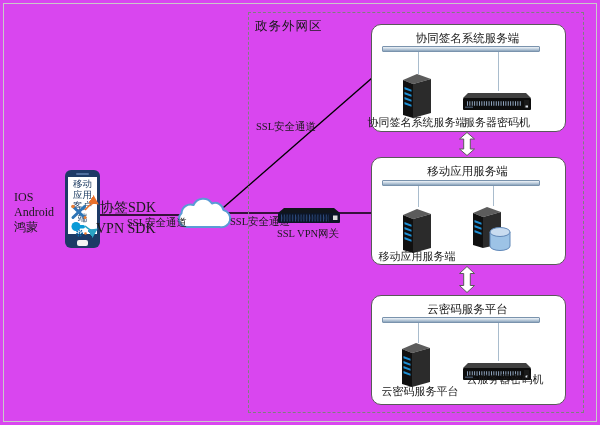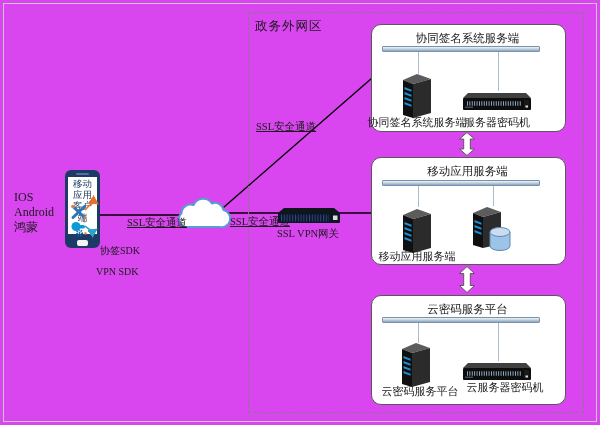--- a/index.html
+++ b/index.html
@@ -7,22 +7,22 @@
           font-family:"Liberation Serif","DejaVu Serif",serif;color:#1a1a1a;}
   .frame{position:absolute;left:3px;top:3px;right:3px;bottom:3px;border:1px solid #c9c9c9;}
   .abs{position:absolute;}
   .zone{border:1px dashed #7f7f7f;background:transparent;}
   .zone-label{font-size:12.5px;letter-spacing:1px;}
   .gbox{border:1px solid #595959;border-radius:10px;background:#fff;}
   .gtitle{font-size:11.5px;text-align:center;width:100%;}
   .busbar{height:4px;background:linear-gradient(#eef3f8,#bcccdb 55%,#8aa3bb);border:1px solid #7a93ad;border-radius:1px;}
   .dropline{width:1px;background:#a9bccd;}
   .devlabel{font-size:11px;text-align:center;white-space:nowrap;}
-  .linklabel{font-size:10.5px;white-space:nowrap;text-decoration:underline;}
-  .sdklabel{font-size:10px;white-space:nowrap;margin-top:45px;}
+  .linklabel{font-size:10.5px;white-space:nowrap;}
+  .sdklabel{font-size:14px;white-space:nowrap;}
   .platforms{font-size:12px;text-align:left;line-height:15px;}
   .phone{width:35px;height:78px;background:#1d3a66;border-radius:6px;}
   .phone .speaker{position:absolute;left:11px;top:3px;width:13px;height:2px;background:#50709f;border-radius:1px;}
   .phone .screen{position:absolute;left:3px;top:7px;width:29px;height:57px;background:#fff;}
   .phone .home{position:absolute;left:12px;bottom:2.5px;width:11px;height:6px;background:#f4f4f4;border-radius:2px;}
   .phone .clientlabel{position:absolute;left:1px;top:2px;width:27px;font-size:9.5px;line-height:1.18;
                       color:#17375e;text-align:center;}
   svg{display:block;}
   .z1{z-index:1}.z2{z-index:2}.z3{z-index:3}.z4{z-index:4}
 </style>
@@ -125,21 +125,21 @@
   <div class="abs devlabel z3" style="left:370px;top:384px;width:100px;"><span>云密码服务平台</span></div>
 
   <svg class="abs z3" style="left:461px;top:360px;" width="72" height="24" viewBox="0 0 72 24">
     <polygon points="7,3 65,3 70,8 2,8" fill="#404040"></polygon>
     <rect x="2" y="8" width="68" height="12" rx="1" fill="#0d0d0d"></rect>
     <line x1="6" y1="13.5" x2="60" y2="13.5" stroke="#9db4d0" stroke-width="4.5" stroke-dasharray="0.9,1.5"></line>
     <rect x="63" y="10" width="5" height="8" fill="#1a1a1a"></rect>
     <rect x="64.5" y="15.5" width="2.5" height="2" fill="#d8dee6"></rect>
     <rect x="4" y="16.5" width="8" height="1.5" fill="#3e4c5e"></rect>
   </svg>
-  <div class="abs devlabel z3" style="left:455px;top:380px;width:100px;"><span>云服务器密码机</span></div>
+  <div class="abs devlabel z3" style="left:455px;top:372px;width:100px;"><span>云服务器密码机</span></div>
 
   <div class="abs phone z2" style="left:65px;top:170px;">
     <div class="speaker"></div>
     <div class="screen">
       <div class="clientlabel">移动应用客户端</div>
       <svg style="position:absolute;left:2px;top:27px;" width="18" height="16" viewBox="0 0 18 16">
         <line x1="3" y1="2.5" x2="14.5" y2="13.5" stroke="#2e75b6" stroke-width="3" stroke-linecap="round"></line>
         <line x1="14.5" y1="2.5" x2="3" y2="13.5" stroke="#2e75b6" stroke-width="3" stroke-linecap="round"></line>
         <circle cx="3" cy="2.5" r="1.8" fill="#ed7d31"></circle>
         <circle cx="15" cy="13.5" r="1.5" fill="#ed7d31"></circle>

